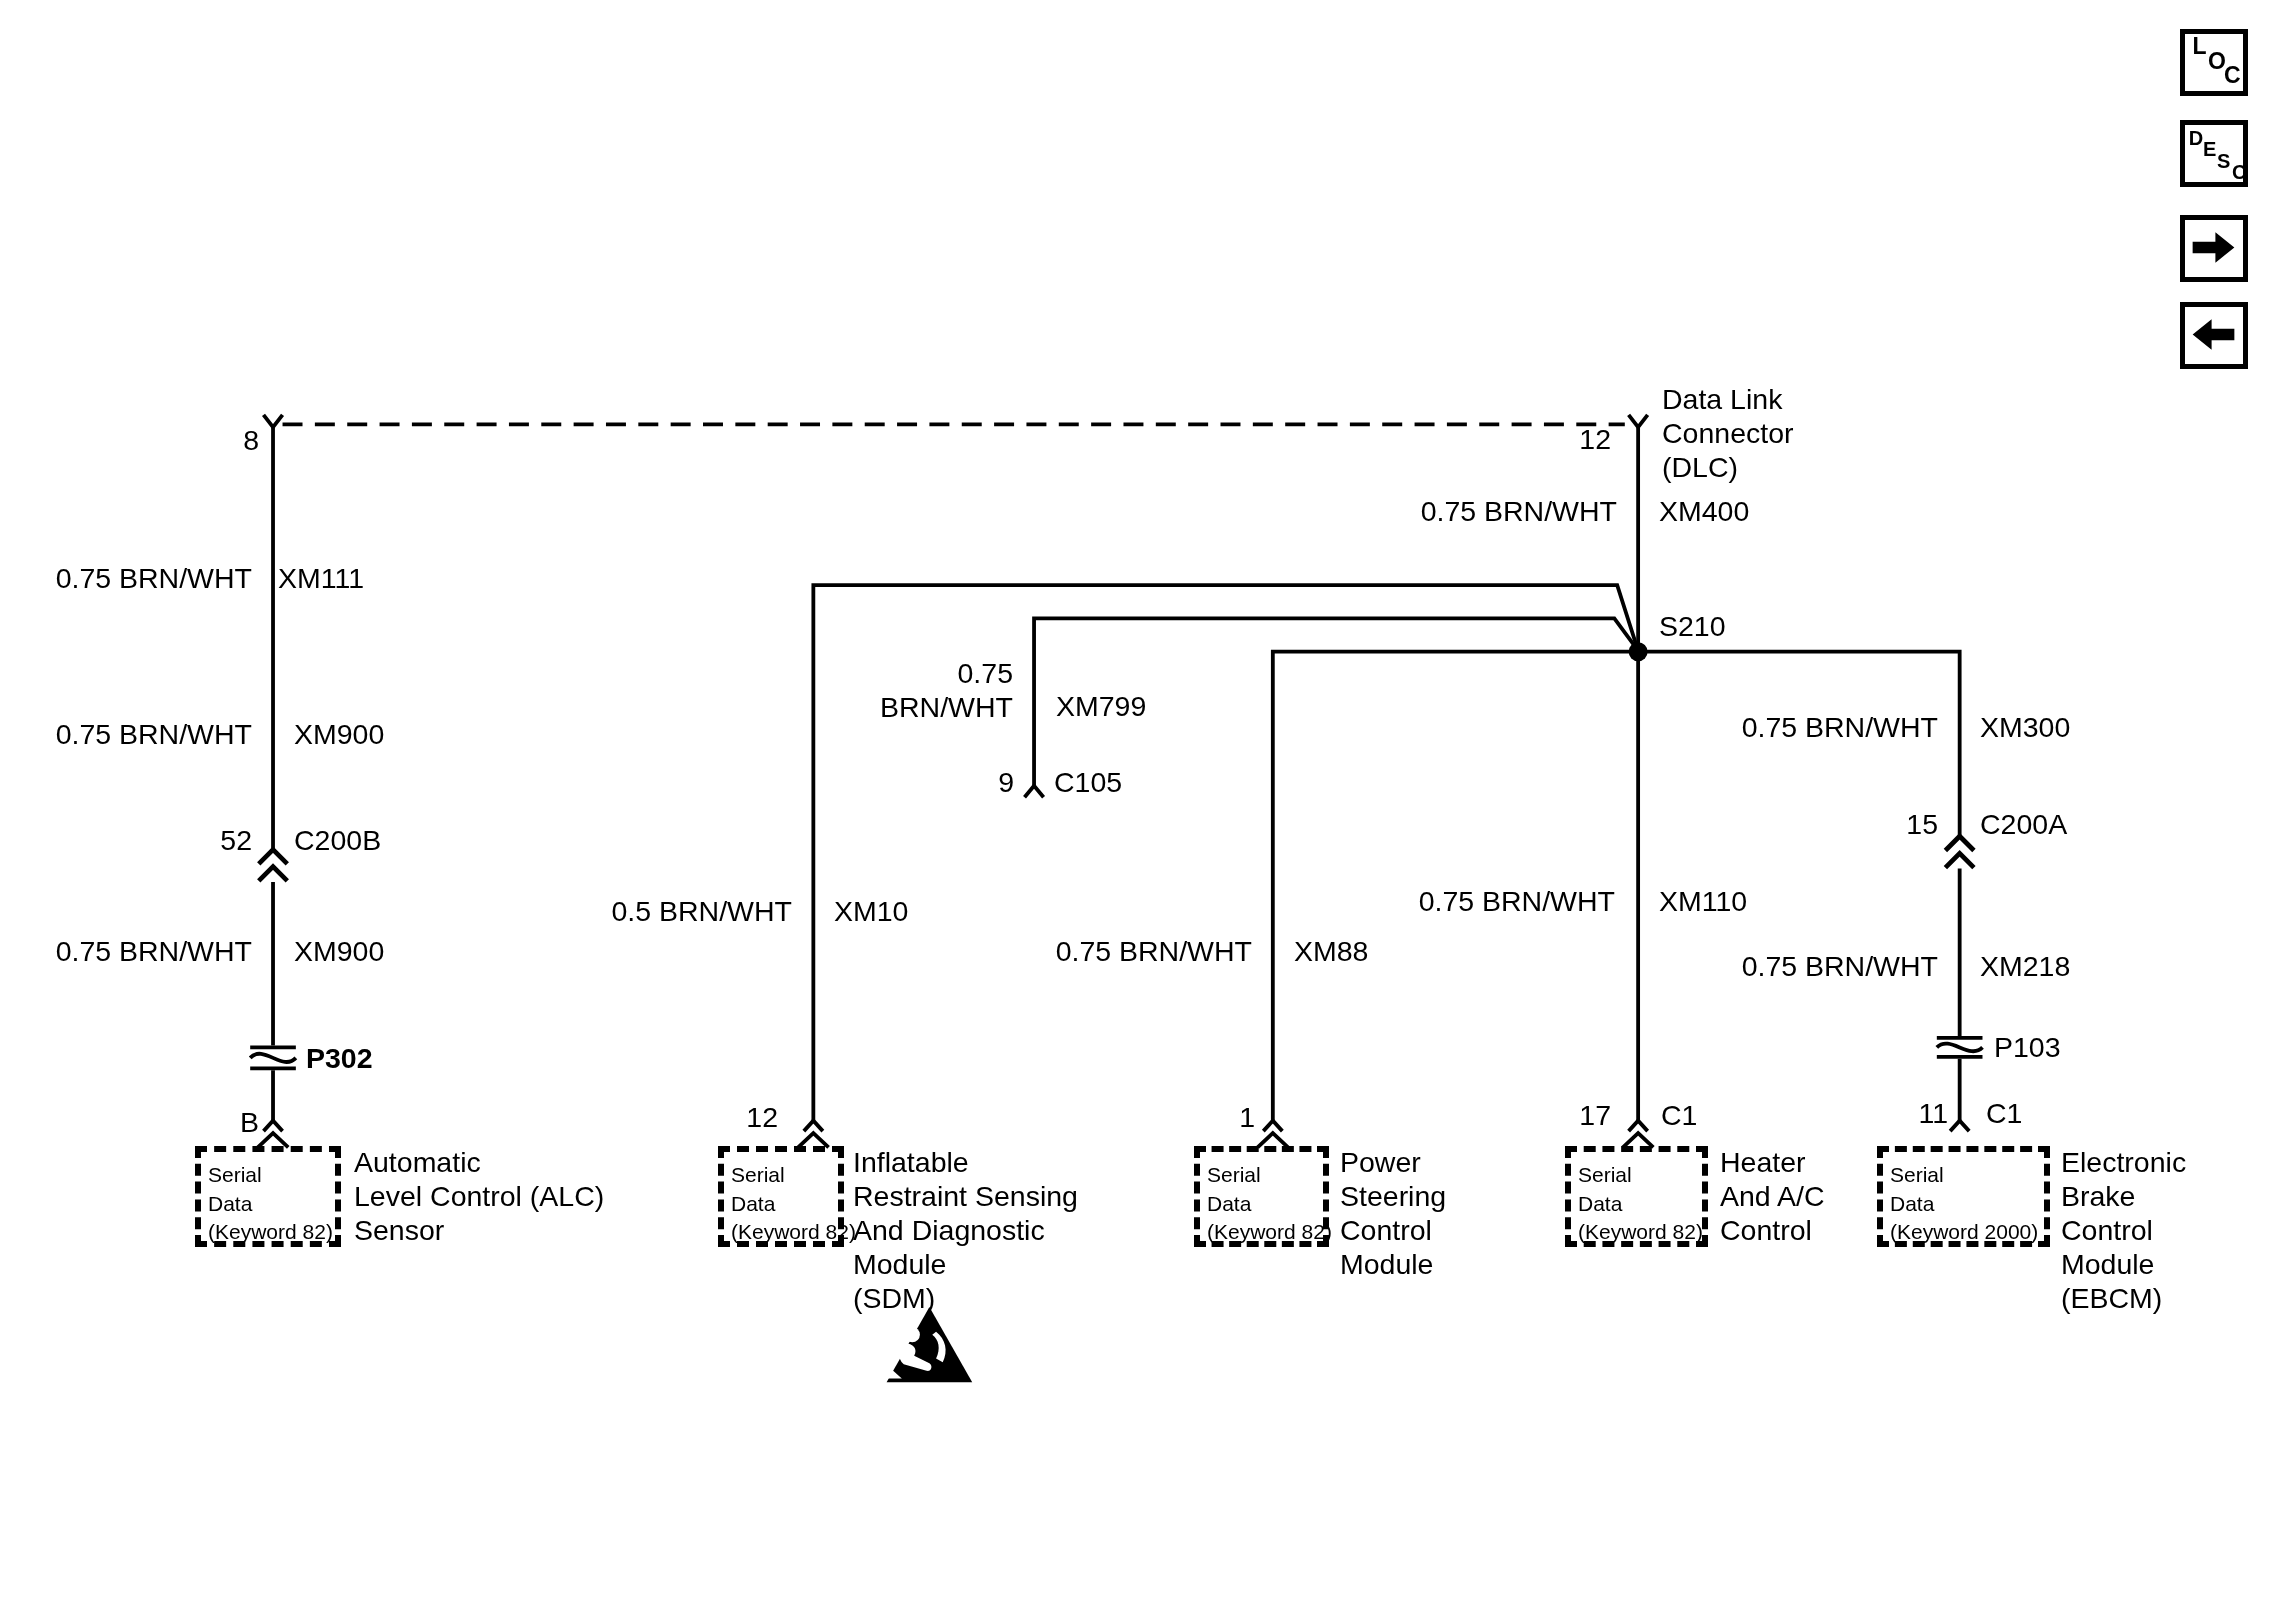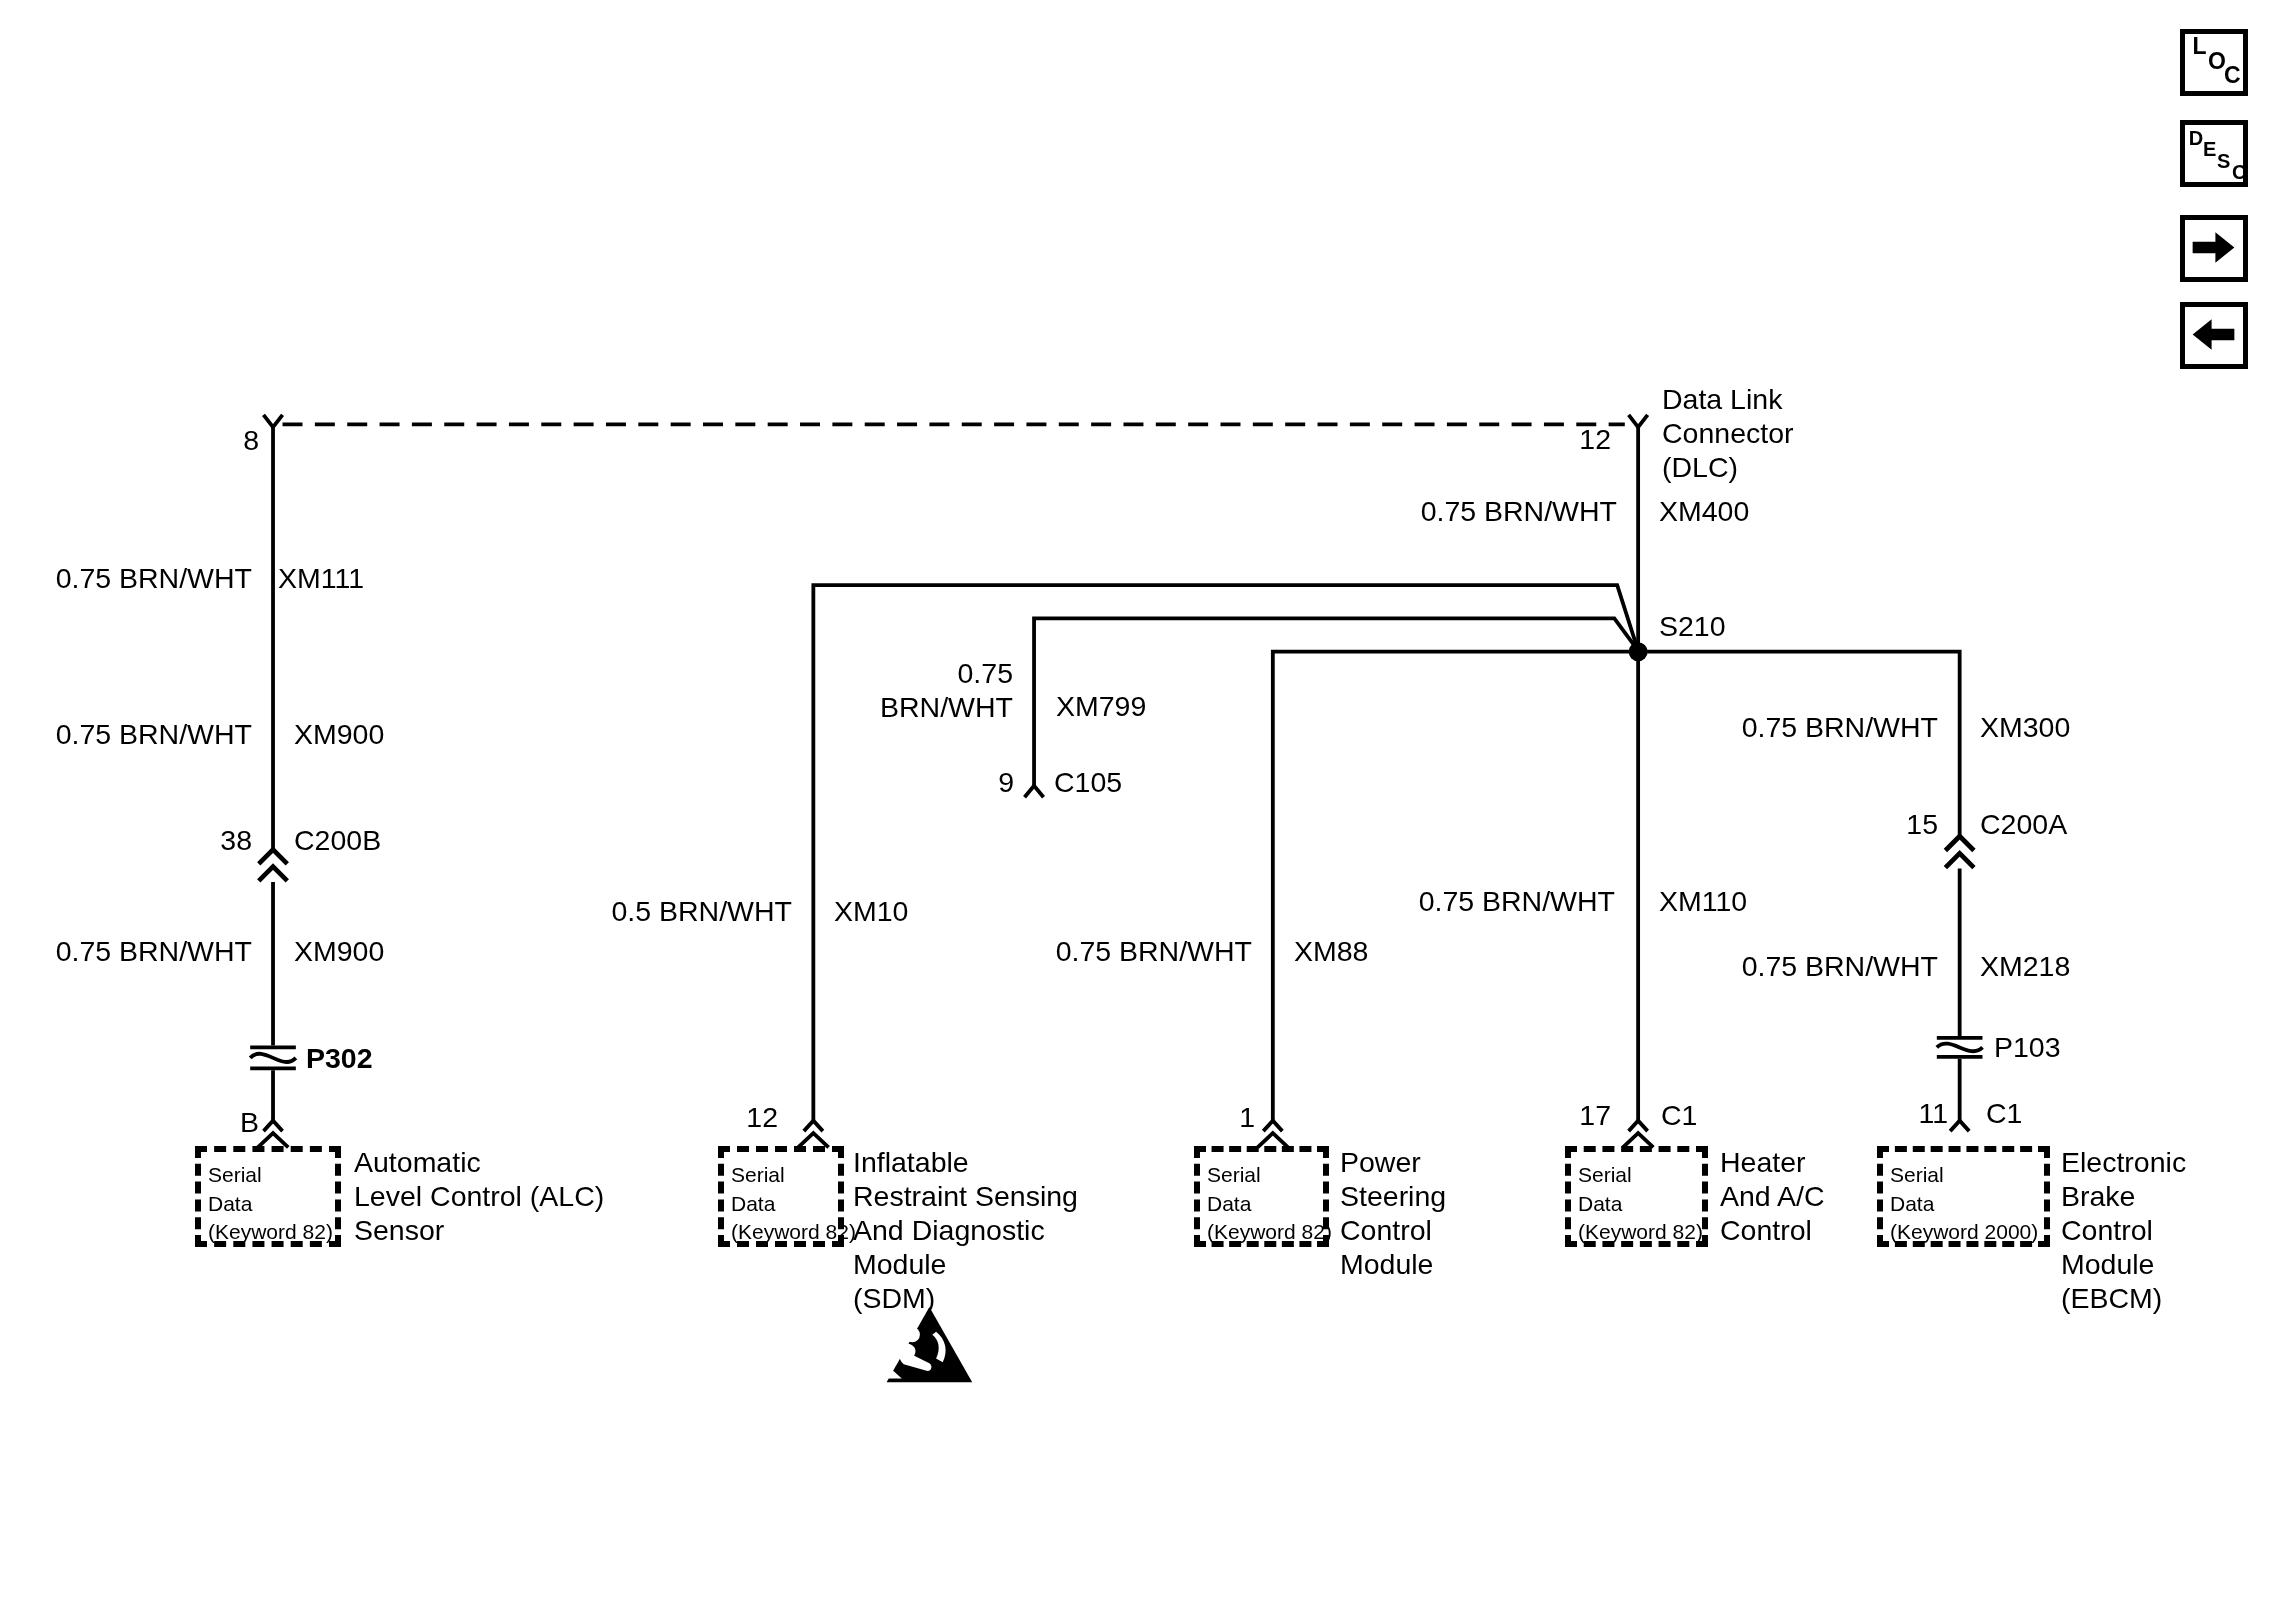--- a/index.html
+++ b/index.html
@@ -116,21 +116,21 @@
   <span class="lbl r" style="left:259px;top:423px;">8</span>
   <span class="lbl r" style="left:1611px;top:422px;">12</span>
   <span class="lbl" style="left:1662px;top:382px;">Data Link
 Connector
 (DLC)</span>
 
   <span class="lbl r" style="left:252px;top:561px;">0.75 BRN/WHT</span>
   <span class="lbl" style="left:278px;top:561px;">XM111</span>
   <span class="lbl r" style="left:252px;top:717px;">0.75 BRN/WHT</span>
   <span class="lbl" style="left:294px;top:717px;">XM900</span>
-  <span class="lbl r" style="left:252px;top:823px;">38</span>
+  <span class="lbl r" style="left:252px;top:823px;">52</span>
   <span class="lbl" style="left:294px;top:823px;">C200B</span>
   <span class="lbl r" style="left:252px;top:934px;">0.75 BRN/WHT</span>
   <span class="lbl" style="left:294px;top:934px;">XM900</span>
   <span class="lbl" style="left:306px;top:1041px;font-weight:bold;">P302</span>
   <span class="lbl r" style="left:259px;top:1105px;">B</span>
 
   <span class="lbl r" style="left:1617px;top:494px;">0.75 BRN/WHT</span>
   <span class="lbl" style="left:1659px;top:494px;">XM400</span>
 
   <span class="lbl r" style="left:792px;top:894px;text-align:center;">0.5 BRN/WHT</span>

